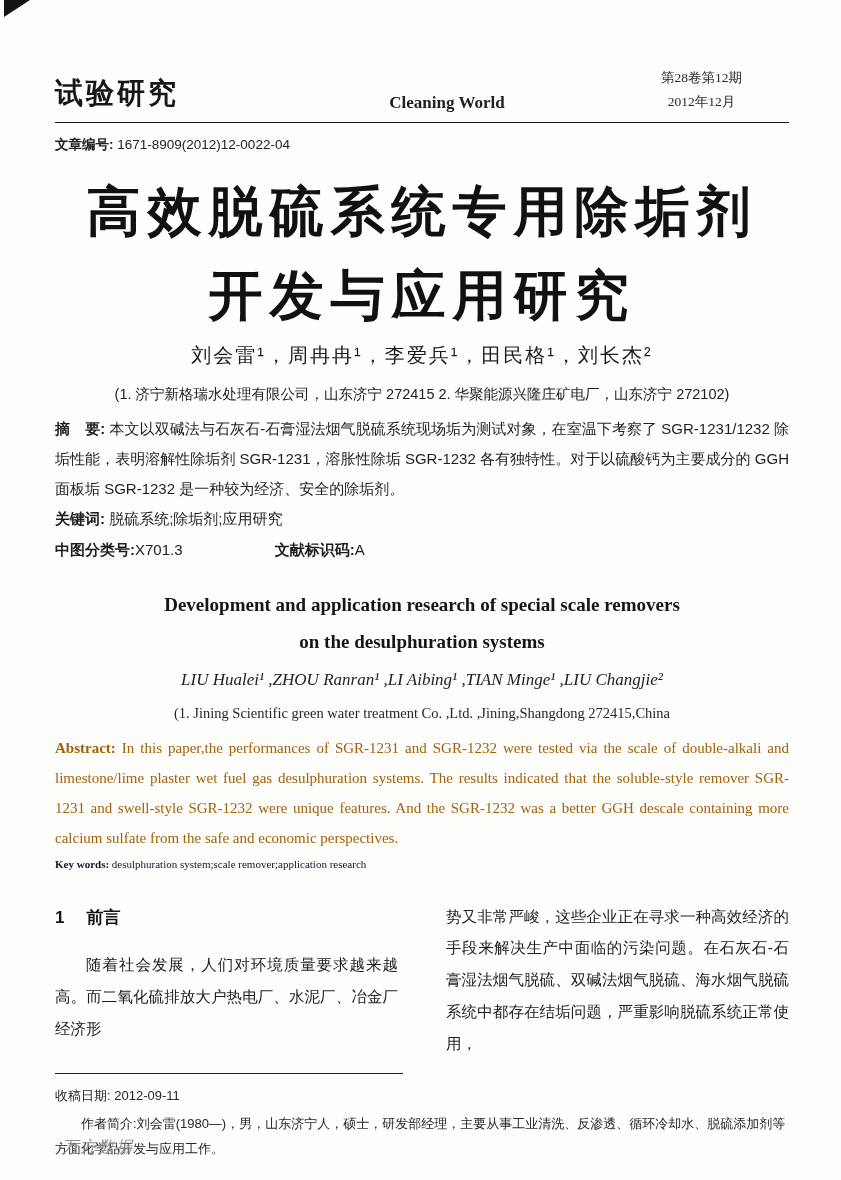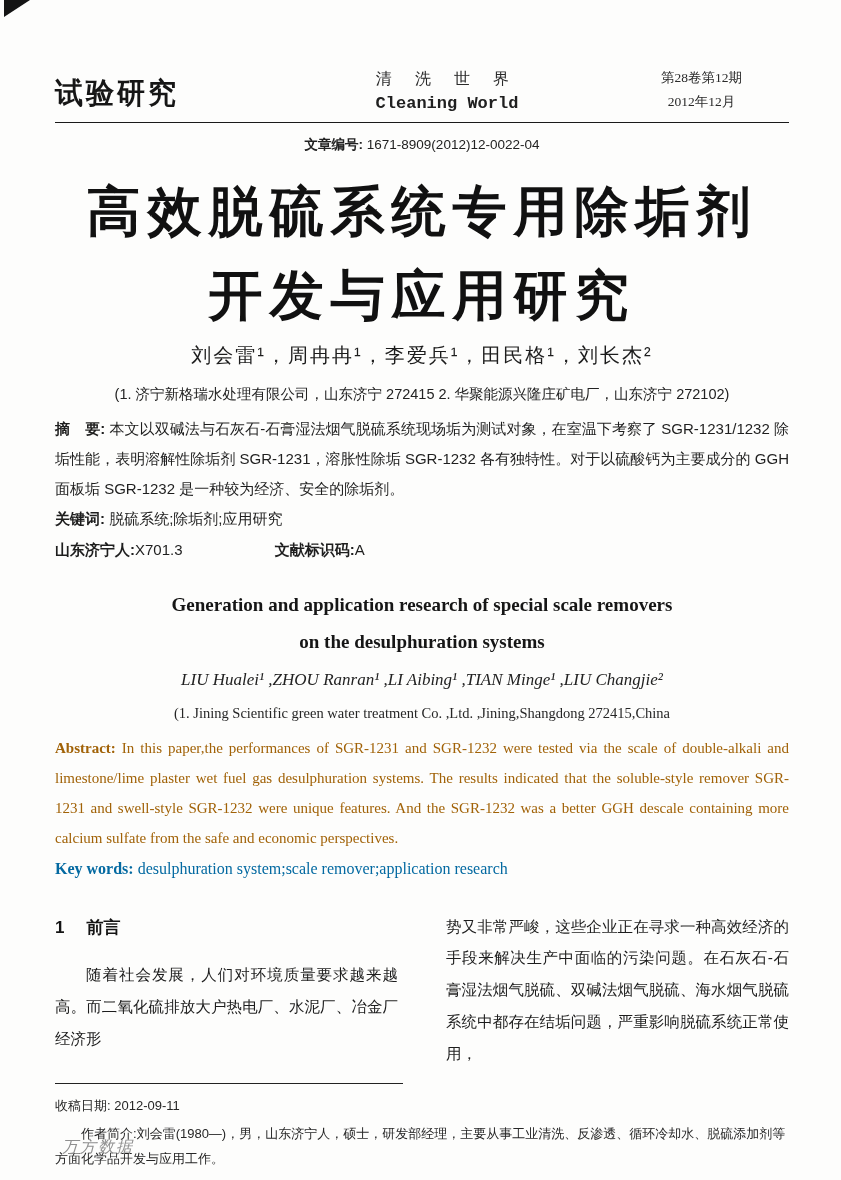--- a/index.html
+++ b/index.html
@@ -24,26 +24,26 @@
   
   .header { display:flex; align-items:flex-end; }
   .header-left { width:225px; }
   .col-label {
     font-size:28px; font-weight:900; letter-spacing:3px;
     font-family:"DejaVu Serif","Liberation Serif",serif;
     transform:scaleY(1.05); color:#161616;
   }
   .header-center { flex:1; text-align:center; }
   .journal-cn { font-size:16px; letter-spacing:9px; color:#2a2a2a; font-family:"DejaVu Serif","Liberation Serif",serif; }
-  .journal-en { font-size:17px; font-weight:bold; margin-top:4px; font-family:Liberation Mono, monospace; color:#202020; }
+  .journal-en { font-size:17px; font-weight:bold; margin-top:4px; font-family:Liberation Serif, serif; color:#202020; }
   .header-right { width:175px; text-align:center; font-size:13.5px; line-height:1.75; color:#2a2a2a; font-family:"Liberation Serif","DejaVu Serif",serif; }
   .header-rule { border:none; border-top:1.6px solid #1a1a1a; margin-top:9px; }
 
   
-  .article-no { margin-top:13px; font-size:13.5px; color:#222;text-align:center; }
+  .article-no { margin-top:13px; font-size:13.5px; color:#222; }
   .article-no .lbl { font-weight:bold; }
 
   
   .title-cn {
     margin-top:16px; text-align:center;
     font-size:54px; font-weight:900; letter-spacing:7px;
     line-height:1.55; color:#111;
   }
 
   
@@ -57,21 +57,21 @@
   .clc { margin-top:7px; font-size:15px; color:#1e1e1e; }
   .clc .pair2 { margin-left:88px; }
 
   
   .en { font-family:"Liberation Serif","DejaVu Serif",serif; }
   .title-en { margin-top:26px; text-align:center; font-size:19px; font-weight:bold; line-height:1.95; color:#161616; }
   .authors-en { margin-top:10px; text-align:center; font-size:17px; font-style:italic; color:#222; }
   .affil-en { margin-top:10px; text-align:center; font-size:14.5px; line-height:1.85; color:#262626; }
   .abs-en { margin-top:6px; font-size:15px; line-height:2.0; text-align:justify; color:#a16207; }
   .abs-en .lbl, .kw-en .lbl { font-weight:bold; }
-  .kw-en { font-size:16px; line-height:2.0; color:#0369a1; }
+  .kw-en { font-size:11px; line-height:2.0; color:#0f172a; }
 
   
   .columns { display:flex; margin-top:26px; gap:48px; }
   .col { flex:1; font-size:15.5px; line-height:2.05; text-align:justify; color:#1d1d1d; }
   .sec-head { font-size:17px; font-weight:bold; color:#141414; margin-bottom:14px; }
   .sec-head .num { margin-right:22px; }
   .col p.indent { text-indent:2em; }
 
   
   .footnote { margin-top:14px; }
@@ -91,21 +91,20 @@
 <div class="page">
   <div class="corner-artifact"></div>
 
   <div class="content">
 
     <div class="header">
       <div class="header-left">
         <div class="col-label">试验研究</div>
       </div>
       <div class="header-center">
-        <div class="journal-cn">清 洗 世 界</div>
         <div class="journal-en">Cleaning World</div>
       </div>
       <div class="header-right">
         <div>第28卷第12期</div>
         <div>2012年12月</div>
       </div>
     </div>
     <hr class="header-rule">
 
     <div class="article-no">
@@ -125,26 +124,26 @@
       <span class="lbl">摘　要:</span>
       <span>本文以双碱法与石灰石-石膏湿法烟气脱硫系统现场垢为测试对象，在室温下考察了 SGR-1231/1232 除垢性能，表明溶解性除垢剂 SGR-1231，溶胀性除垢 SGR-1232 各有独特性。对于以硫酸钙为主要成分的 GGH 面板垢 SGR-1232 是一种较为经济、安全的除垢剂。</span>
     </p>
 
     <p class="kw-cn">
       <span class="lbl">关键词:</span>
       <span>脱硫系统;除垢剂;应用研究</span>
     </p>
 
     <div class="clc">
-      <span><span class="lbl">山东济宁人:</span><span>X701.3</span></span>
+      <span><span class="lbl">中图分类号:</span><span>X701.3</span></span>
       <span class="pair2"><span class="lbl">文献标识码:</span><span>A</span></span>
     </div>
 
     <div class="title-en en">
-      <div>Generation and application research of special scale removers</div>
+      <div>Development and application research of special scale removers</div>
       <div>on the desulphuration systems</div>
     </div>
 
     <div class="authors-en en">LIU Hualei¹ ,ZHOU Ranran¹ ,LI Aibing¹ ,TIAN Minge¹ ,LIU Changjie²</div>
     <div class="affil-en en">
       <div>(1. Jining Scientific green water treatment Co. ,Ltd. ,Jining,Shangdong 272415,China</div>
     </div>
 
     <p class="abs-en en">
       <span class="lbl">Abstract:</span>

